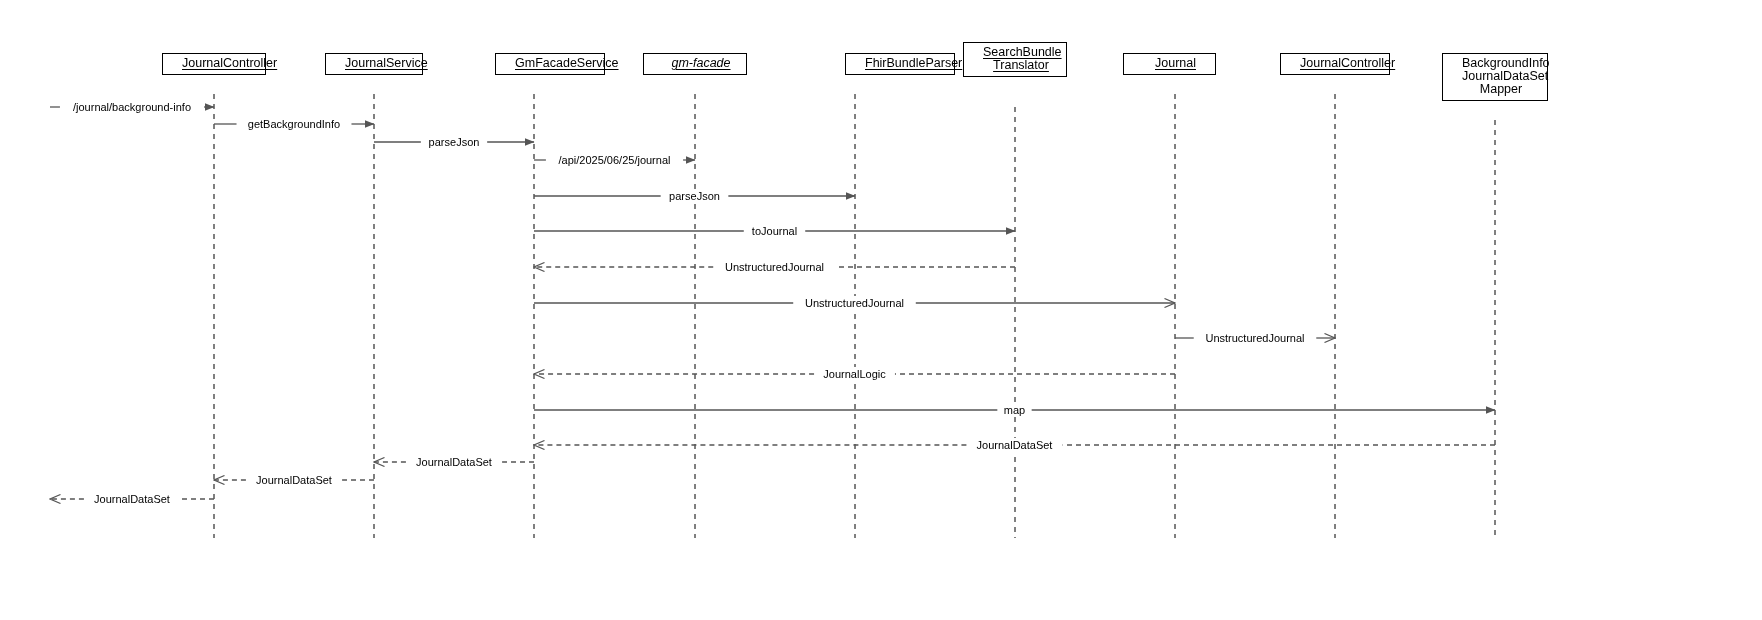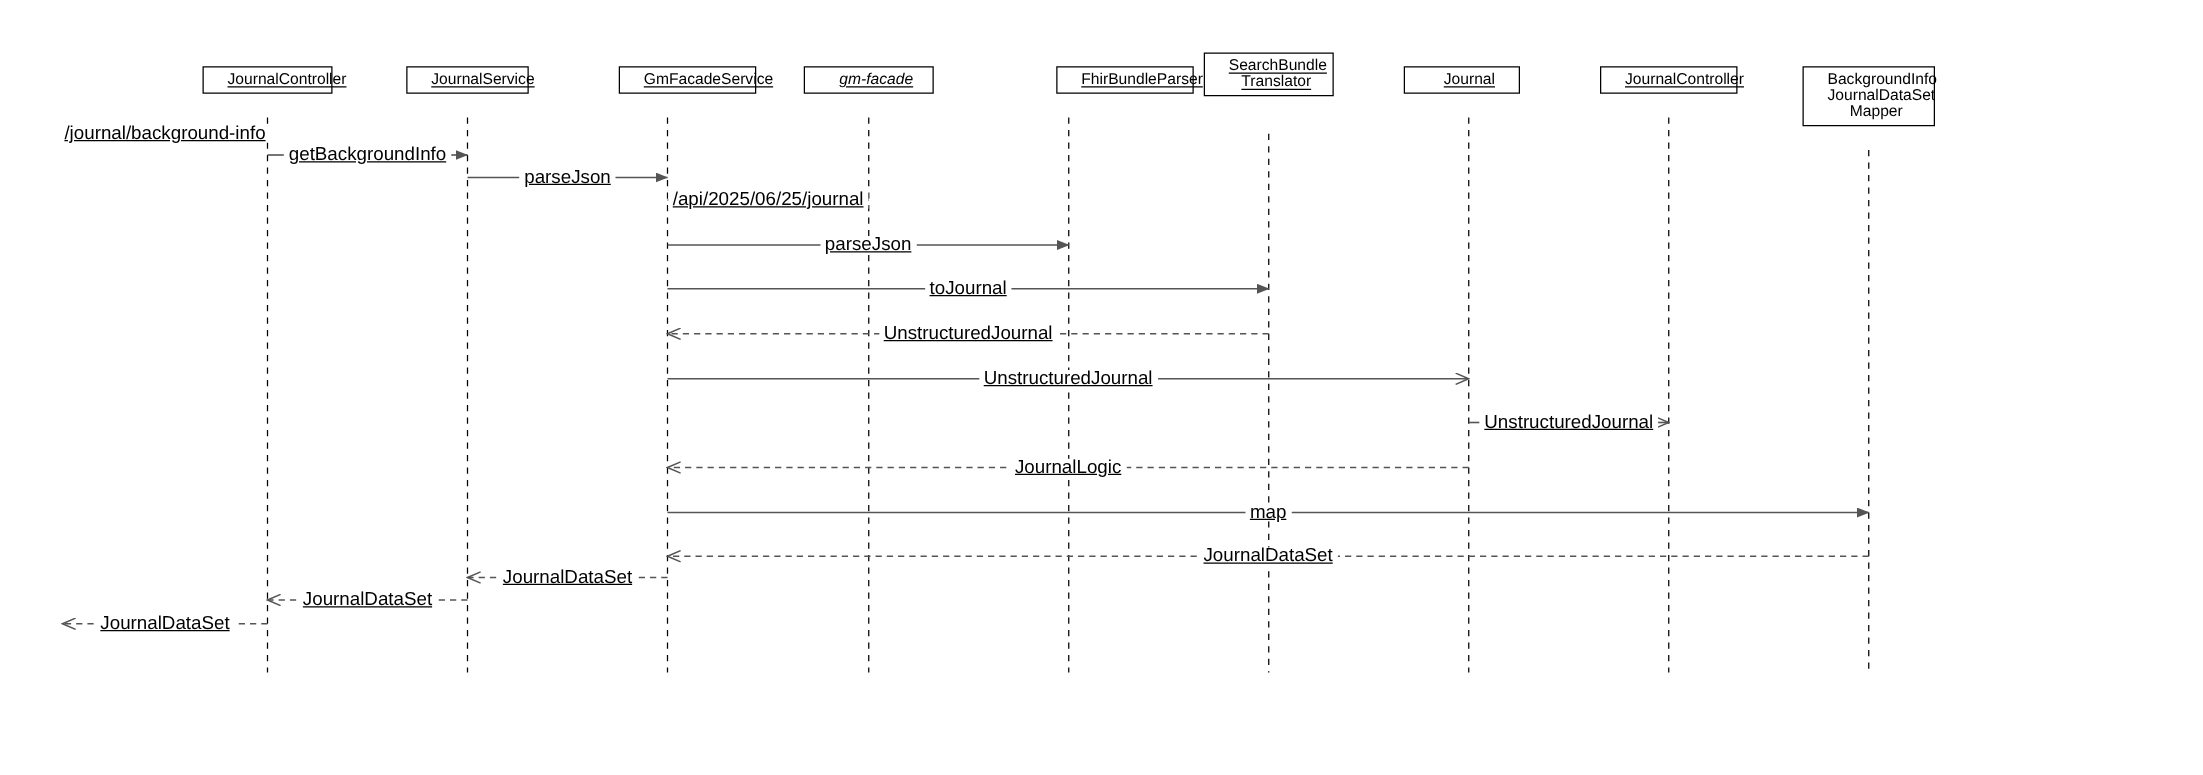--- a/index.html
+++ b/index.html
@@ -39,28 +39,27 @@
   }
   .lifeline-box .ln {
     display: block;
   }
   .lifeline-box.underlined .ln {
     text-decoration: underline;
     text-underline-offset: 1.5px;
   }
   .msg-label {
     position: absolute;
-    font-size: 15px;
+    font-size: 11px;
     color: #000000;
     background: #ffffff;
     padding: 0 4px;
     white-space: nowrap;
     transform: translate(-50%, -50%);
     line-height: 14px;
-    text-decoration: underline;
   }
 </style>
 </head>
 <body>
 
 <div id="diagram">
   <svg class="layer" xmlns="http://www.w3.org/2000/svg">
     <defs>
       <marker id="arrow-filled-right" markerWidth="10" markerHeight="8" refX="9.5" refY="4" orient="auto" markerUnits="userSpaceOnUse">
         <path d="M0,0 L10,4 L0,8 z" fill="#555555"></path>

